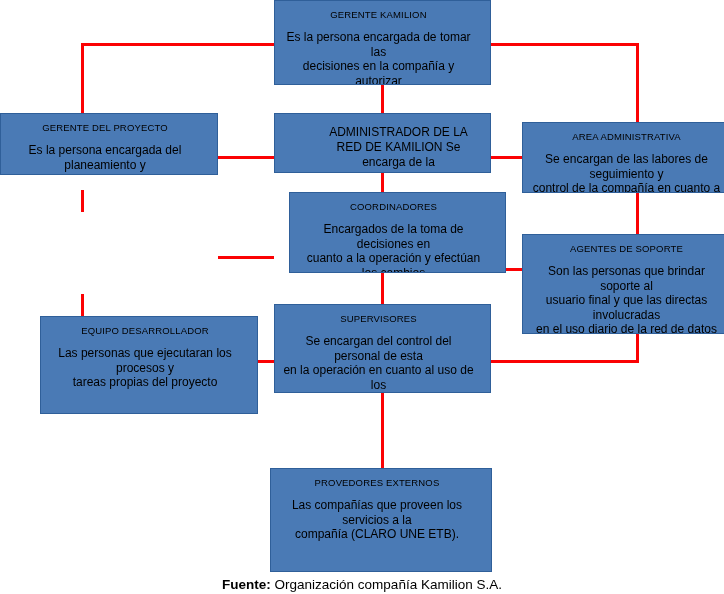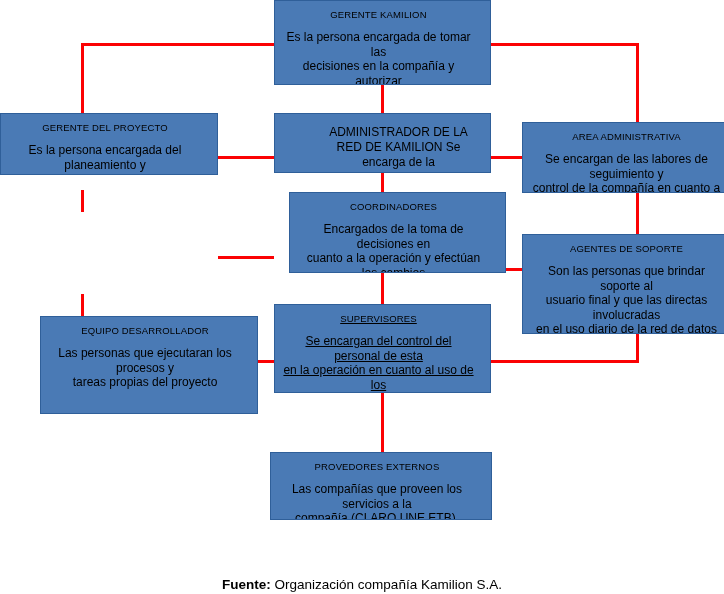--- a/index.html
+++ b/index.html
@@ -161,28 +161,28 @@
 en el uso diario de la red de datos de la
 compañía</div>
   </div>
 
   <div class="node" style="left:0px; top:316px; width:218px; height:98px;margin-left:40px;">
     <div class="title">EQUIPO DESARROLLADOR</div>
     <div class="body">Las personas que ejecutaran los procesos y
 tareas propias del proyecto</div>
   </div>
 
-  <div class="node" style="left:274px; top:304px; width:217px; height:89px;text-decoration:underline;">
+  <div class="node" style="left:274px; top:304px; width:217px; height:89px;">
     <div class="title">SUPERVISORES</div>
     <div class="body">Se encargan del control del personal de esta
 en la operación en cuanto al uso de los
 recursos de la compañía</div>
   </div>
 
-  <div class="node" style="left:270px; top:452px; width:222px; height:68px;">
+  <div class="node" style="left:270px; top:468px; width:222px; height:104px;">
     <div class="title">PROVEDORES EXTERNOS</div>
     <div class="body">Las compañías que proveen los servicios a la
 compañía (CLARO UNE ETB).</div>
   </div>
 
   <div id="caption">
     <span class="lbl">Fuente:</span><span> Organización compañía Kamilion S.A.</span>
   </div>
 
 </div>

